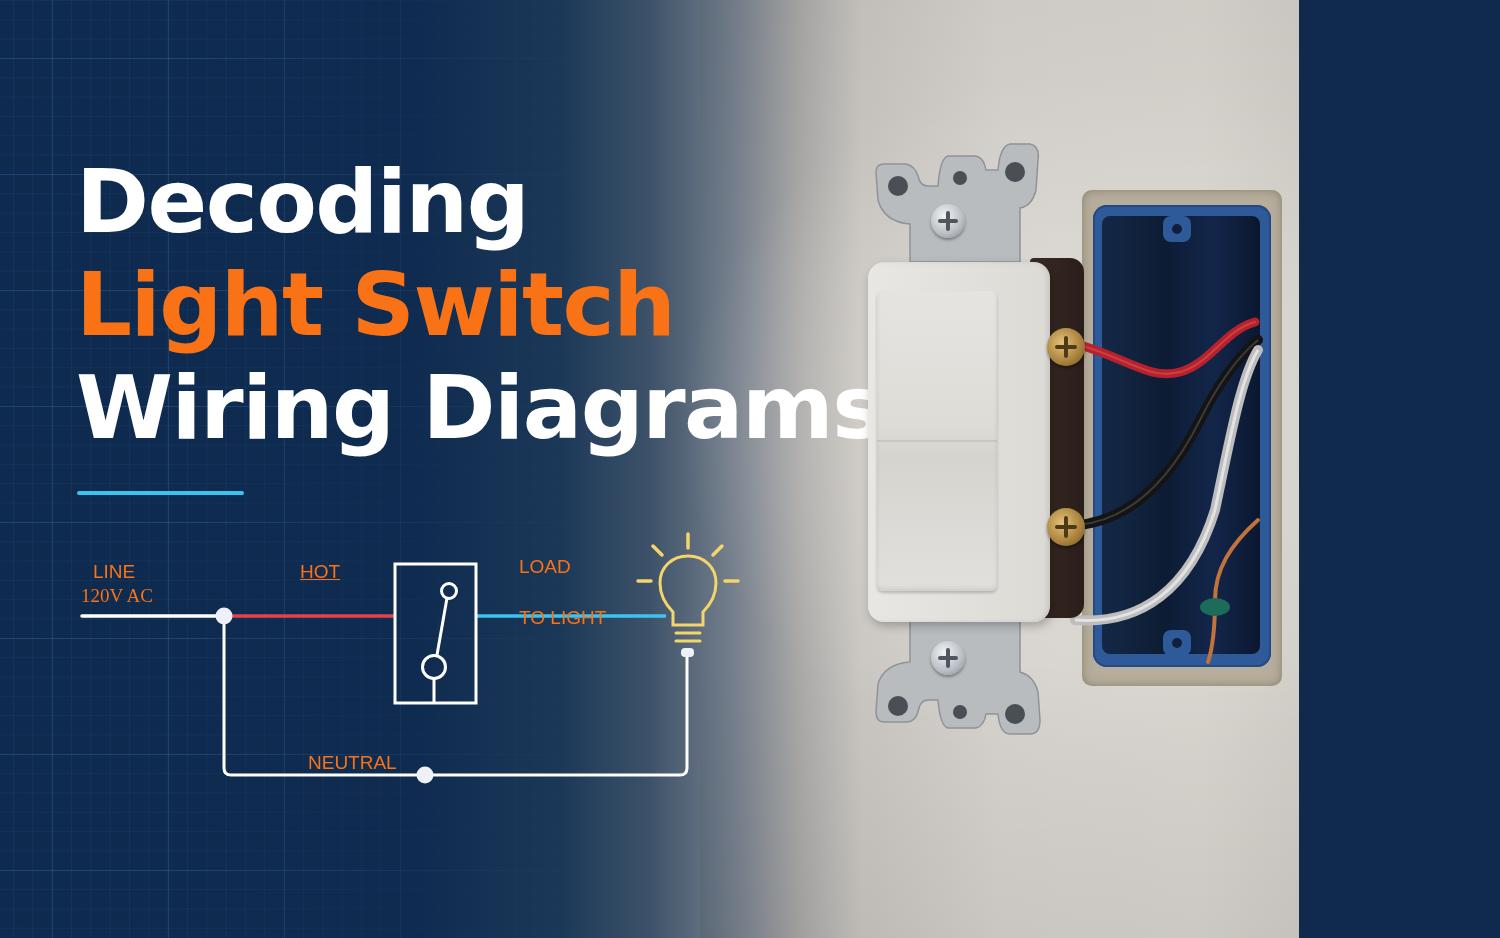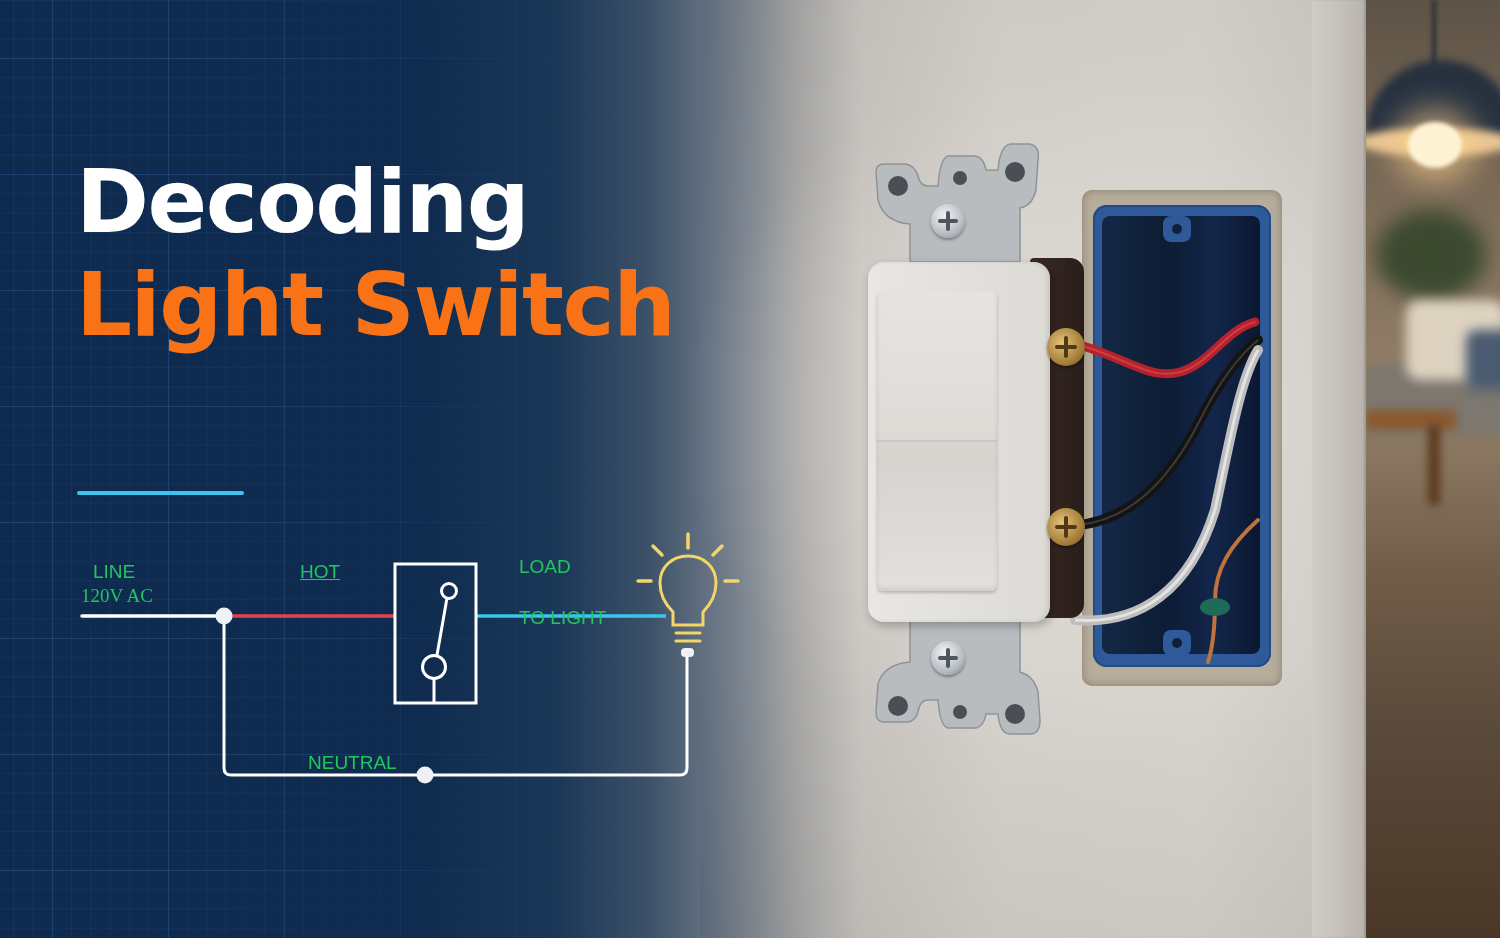--- a/index.html
+++ b/index.html
@@ -1,17 +1,17 @@
 <!DOCTYPE html>
 <html><head>
 <meta charset="utf-8">
 <style>
   html, body { margin: 0; padding: 0; }
   body { width: 1500px; height: 938px; overflow: hidden; position: relative; background: #0f2a4d; font-family: "Liberation Sans", sans-serif; }
-  .canvas { position: absolute; inset: 0; width: 1500px; height: 938px; overflow: hidden; }
+  .canvas { position: absolute; inset: 0; width: 1299px; height: 938px; overflow: hidden; }
 
   
   .wall {
     position: absolute; inset: 0;
     background:
       radial-gradient(ellipse 600px 500px at 1100px 420px, rgba(230,226,219,0.55), rgba(230,226,219,0) 70%),
       linear-gradient(90deg, #0e2a4e 0px, #0f2b4f 420px, #1c3858 560px, #3d5269 650px, #7a838f 740px, #aaa9a8 800px, #c9c6c1 860px, #d6d3ce 1000px, #d8d5cf 1200px, #cfccc6 1330px);
   }
   .wall-shade { position: absolute; left: 700px; top: 0; width: 640px; height: 938px;
     background: linear-gradient(180deg, rgba(0,0,0,0.04), rgba(0,0,0,0) 30%, rgba(0,0,0,0) 70%, rgba(0,0,0,0.06)); }
@@ -46,21 +46,21 @@
   .room .table-leg { position: absolute; left: 62px; top: 425px; width: 12px; height: 80px; background: #5a3a1c; filter: blur(4px); }
 
   
   .headline { position: absolute; left: 76px; top: 150px; margin: 0; font-family: "DejaVu Sans", sans-serif; font-weight: bold; font-size: 88px; line-height: 103px; letter-spacing: -1.5px; color: #ffffff; }
   .headline .line { display: block; white-space: nowrap; }
   .headline .accent { color: #f97316; }
   .underline { position: absolute; left: 77px; top: 491px; width: 167px; height: 4px; border-radius: 2px; background: #3cc4f0; }
 
   
   .diagram { position: absolute; left: 0; top: 0; width: 800px; height: 938px; }
-  .dlabel { position: absolute; font-family: "Liberation Sans", sans-serif; font-size: 19px; line-height: 22px; color: #22c55e; letter-spacing: 0px; white-space: nowrap; }
+  .dlabel { position: absolute; font-family: "Liberation Sans", sans-serif; font-size: 19px; line-height: 22px; color: #f97316; letter-spacing: 0px; white-space: nowrap; }
   .device-body { position: absolute; left: 1030px; top: 258px; width: 54px; height: 360px; background: linear-gradient(90deg, #3a2a24, #2a1e1a); border-radius: 4px 14px 14px 4px; }
   .yoke { position: absolute; left: 868px; top: 262px; width: 182px; height: 360px; background: linear-gradient(90deg, #e9e7e3, #dcdad5); border-radius: 16px; box-shadow: 2px 4px 10px rgba(0,0,0,0.25), inset -3px 0 4px rgba(0,0,0,0.08); }
   .rocker { position: absolute; left: 877px; top: 291px; width: 120px; height: 300px; background: linear-gradient(180deg, #e6e4e0 0%, #dedcd7 45%, #d6d4cf 55%, #e2e0dc 100%); border-radius: 6px; box-shadow: 0 2px 3px rgba(0,0,0,0.2), inset 0 -3px 4px rgba(0,0,0,0.08); }
   .rocker-crease { position: absolute; left: 877px; top: 440px; width: 120px; height: 2px; background: rgba(0,0,0,0.07); }
   .terminal { position: absolute; width: 38px; height: 38px; border-radius: 50%; background: radial-gradient(circle at 40% 40%, #e6c27a, #a7813c 60%, #6d5323); box-shadow: 0 2px 3px rgba(0,0,0,0.4); }
   .terminal::before, .terminal::after { content: ""; position: absolute; background: #4e3a17; border-radius: 2px; }
   .terminal::before { left: 17px; top: 8px; width: 4px; height: 22px; }
   .terminal::after { left: 8px; top: 17px; width: 22px; height: 4px; }
   .strap-screw { position: absolute; width: 34px; height: 34px; border-radius: 50%; background: radial-gradient(circle at 40% 35%, #f2f4f6, #b9bec4 60%, #7d848c); box-shadow: 0 2px 3px rgba(0,0,0,0.35); }
   .strap-screw::before, .strap-screw::after { content: ""; position: absolute; background: #4f565e; border-radius: 2px; }
@@ -93,20 +93,21 @@
     <div class="sofa"></div>
     <div class="cushion"></div>
     <div class="cushion2"></div>
     <div class="table"></div>
     <div class="table-leg"></div>
   </div>
 
   <h1 class="headline">
     <span class="line">Decoding</span>
     <span class="line accent">Light Switch</span>
+    <span class="line">Wiring Diagrams</span>
   </h1>
   <div class="underline"></div>
 
   <div class="diagram">
     <svg width="800" height="938" viewBox="0 0 800 938" style="position:absolute;left:0;top:0">
 
       <line x1="82" y1="616" x2="224" y2="616" stroke="#ffffff" stroke-width="3.5" stroke-linecap="round"></line>
 
       <line x1="224" y1="616" x2="396" y2="616" stroke="#e8414c" stroke-width="3.5"></line>
 

